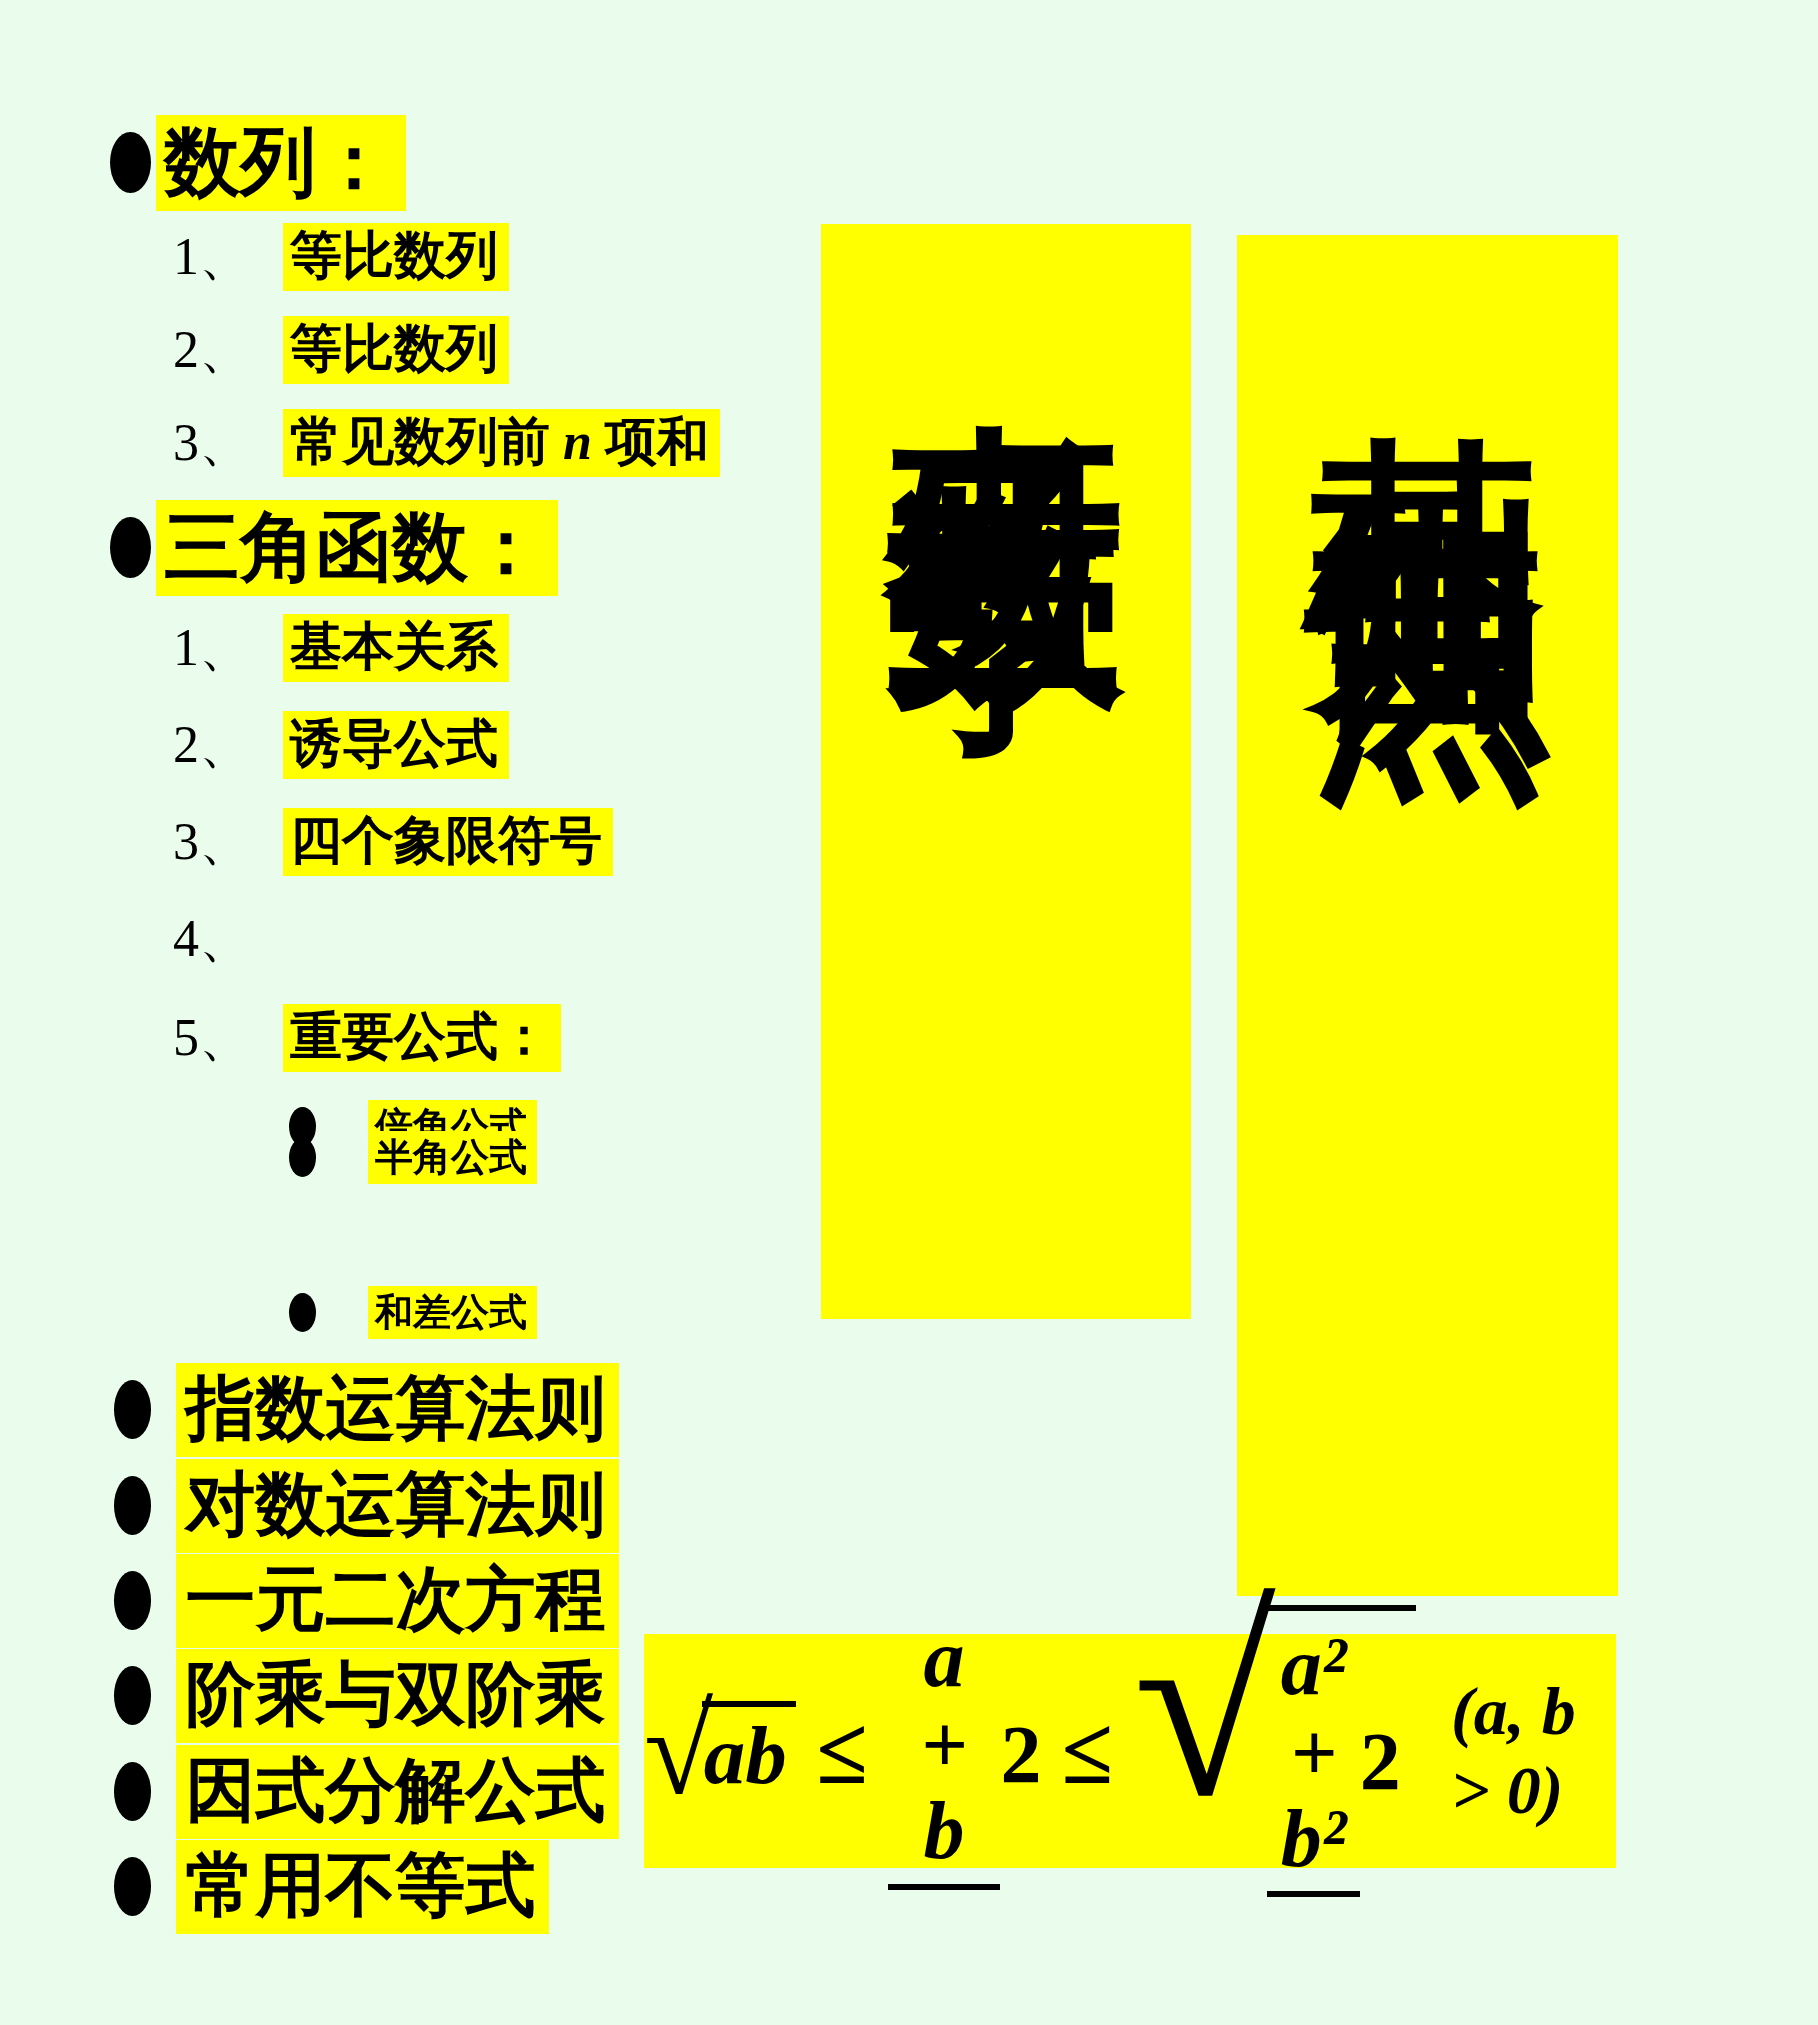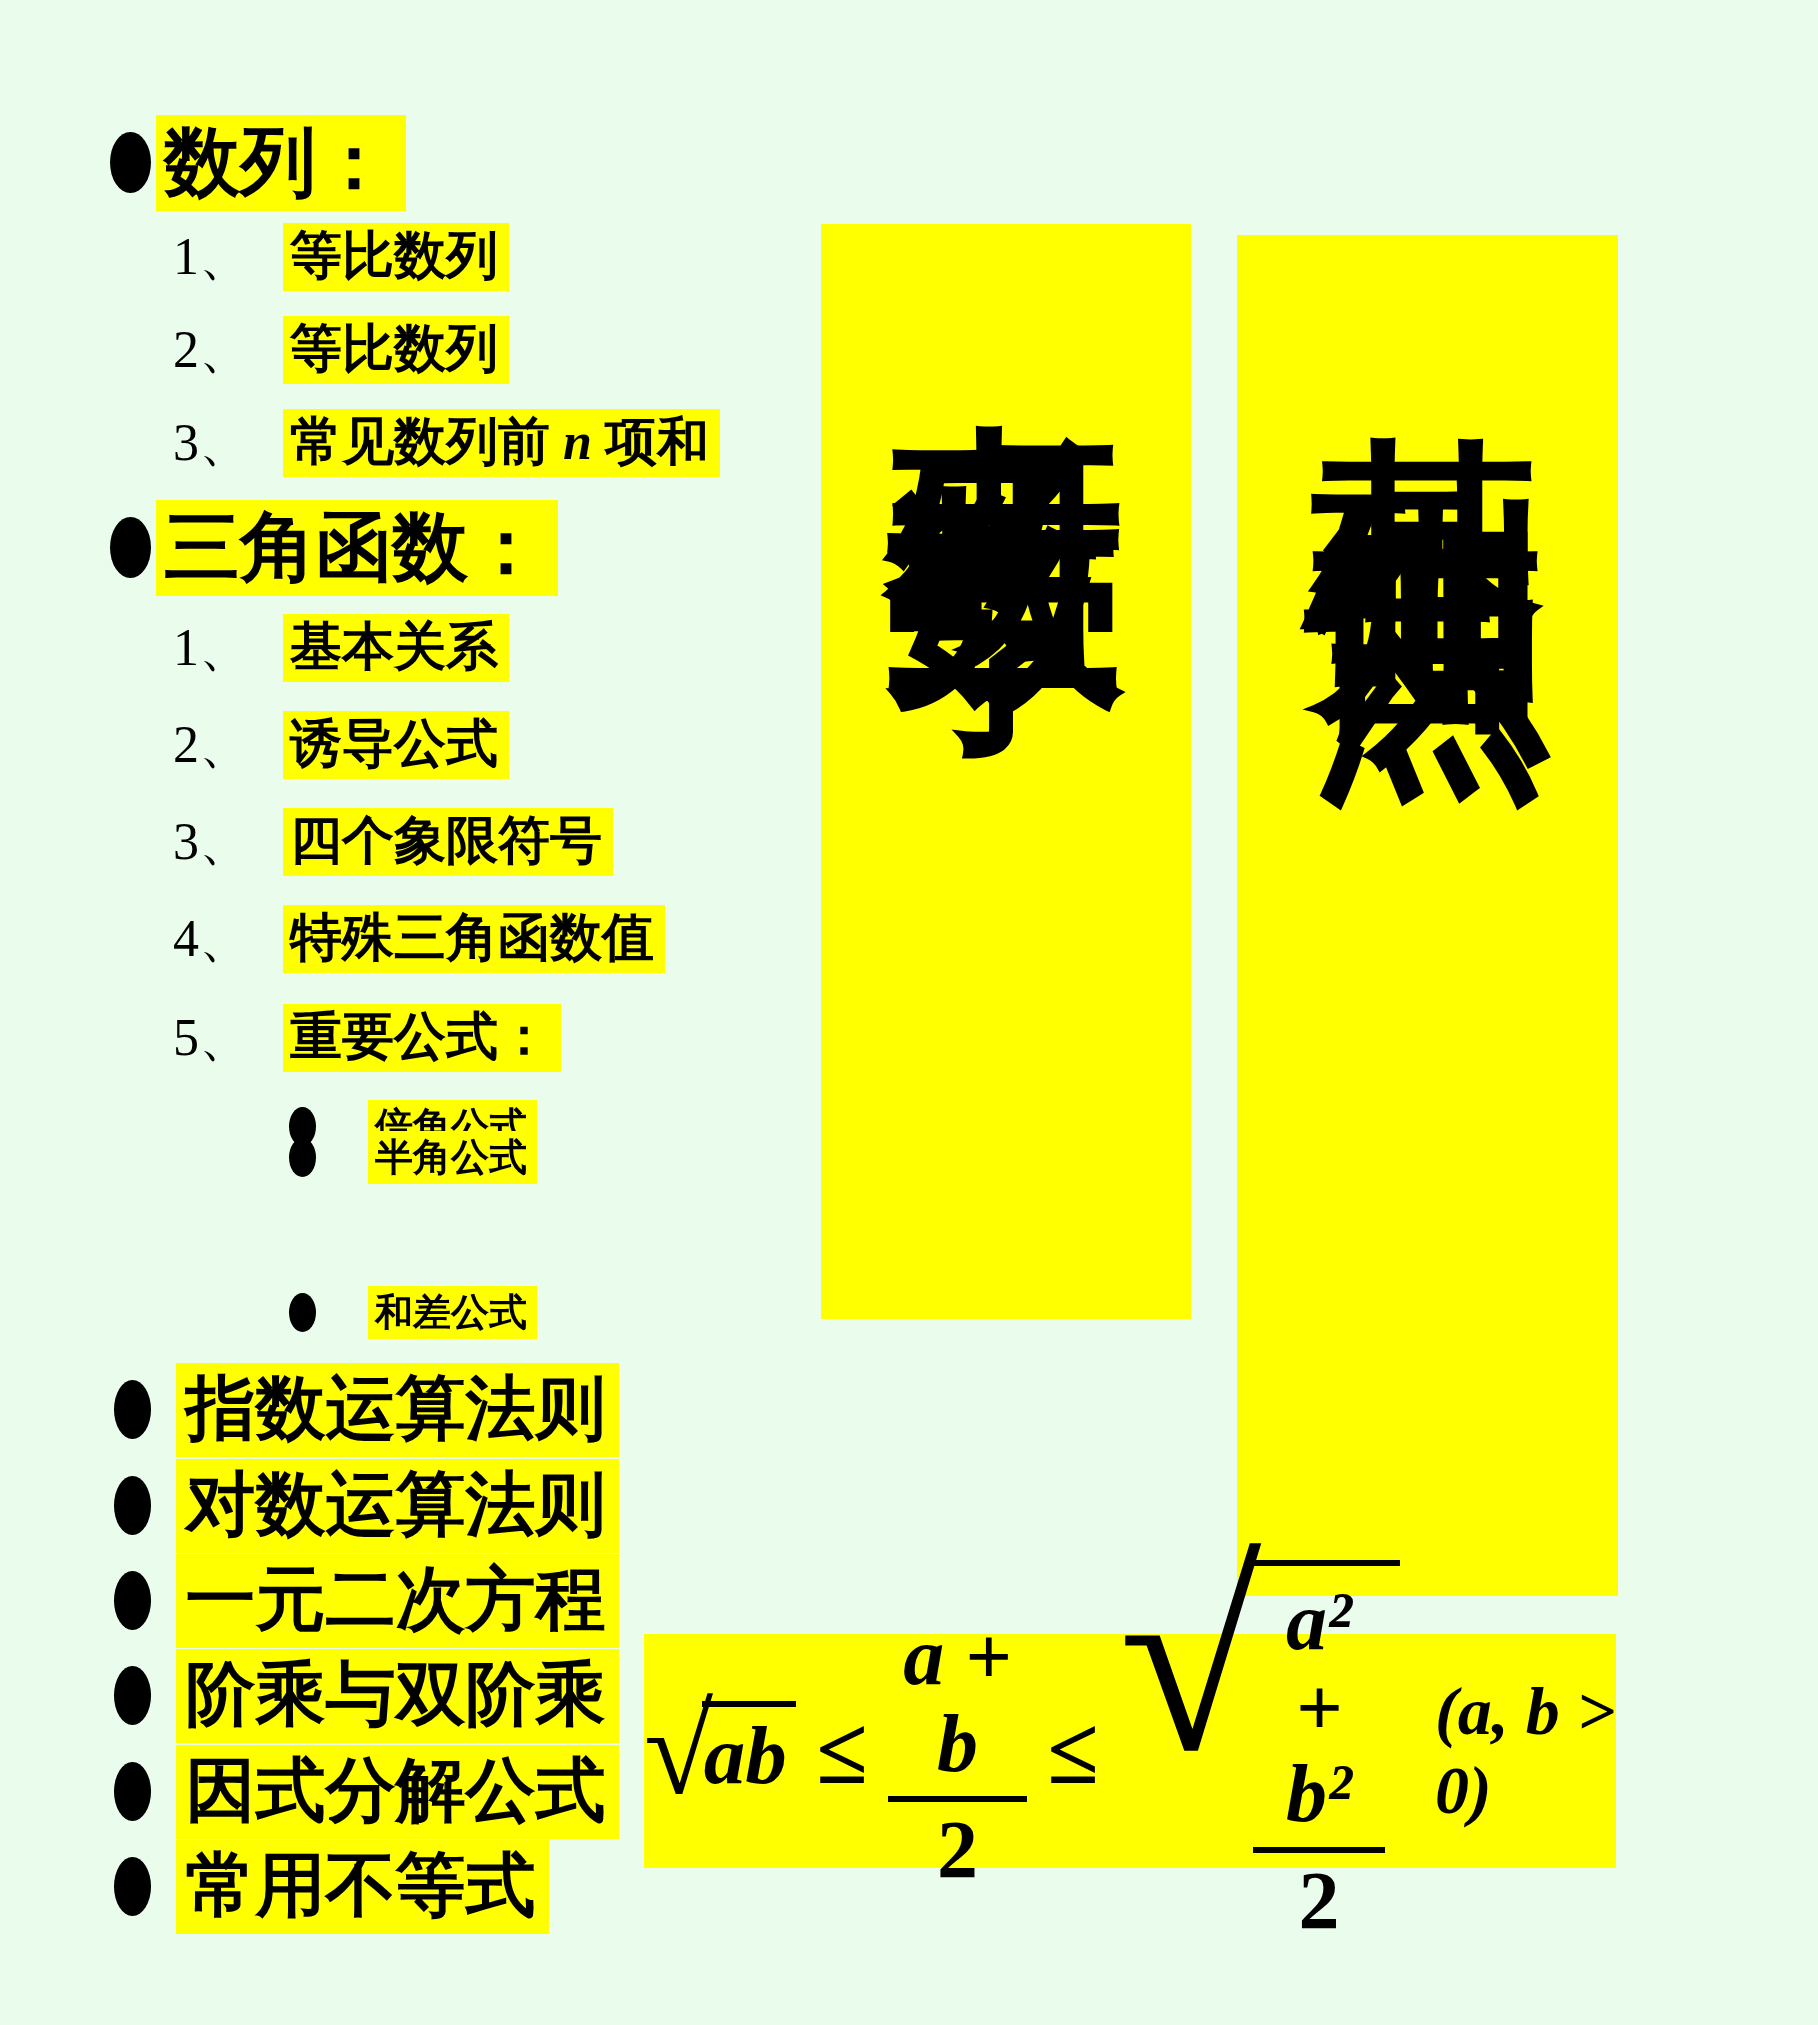--- a/index.html
+++ b/index.html
@@ -58,21 +58,21 @@
     background:var(--hl);
     display:flex;align-items:center;justify-content:center;
     font-weight:bold;gap:20px;
   }
   .ital{font-style:italic;}
   .sqrt{display:inline-flex;align-items:flex-start;}
   .rglyph{font-style:normal;font-size:126px;line-height:0.80;display:block;}
   .rglyph.bigg{font-size:260px;line-height:0.78;}
   .rand{font-size:83px;line-height:1;border-top:6.5px solid var(--ink);padding:7.1px 9.5px 0 1.2px;margin-left:-10.7px;}
   .randbig{border-top:6.5px solid var(--ink);margin-left:-16.6px;padding:9.5px 15.4px 0 8.3px;}
-  .frac{display:inline-flex;flex-direction:column;align-items:center;text-align:center;}
+  .frac{display:inline-flex;flex-direction:row;align-items:center;text-align:center;}
   .frac .num{font-size:82px;line-height:1.05;border-bottom:6.5px solid var(--ink);padding:3.6px 13px 9.5px;}
   .frac .den{font-size:82px;line-height:1.0;padding-top:7.1px;}
   .frac.inner .num{border-bottom:6.5px solid var(--ink);font-style:italic;}
   .rel{font-size:94px;line-height:1;}
   .cond{font-size:68px;margin-left:15px;}
 </style>
 </head>
 <body>
 
 <div class="slide">
@@ -112,21 +112,20 @@
     <span class="hl h2">诱导公式</span>
   </div>
 
   <div class="row l2" style="top:807px">
     <span class="num">3、</span>
     <span class="hl h2">四个象限符号</span>
   </div>
 
   <div class="row l2" style="top:904px">
     <span class="num">4、</span>
-    <span class="hl h2">特殊三角函数值</span>
   </div>
 
   <div class="row l2" style="top:1003px">
     <span class="num">5、</span>
     <span class="hl h2">重要公式：</span>
   </div>
 
   <div class="row l3" style="top:1100px">
     <span class="dot3"></span>
     <span class="hl h3">倍角公式</span>

